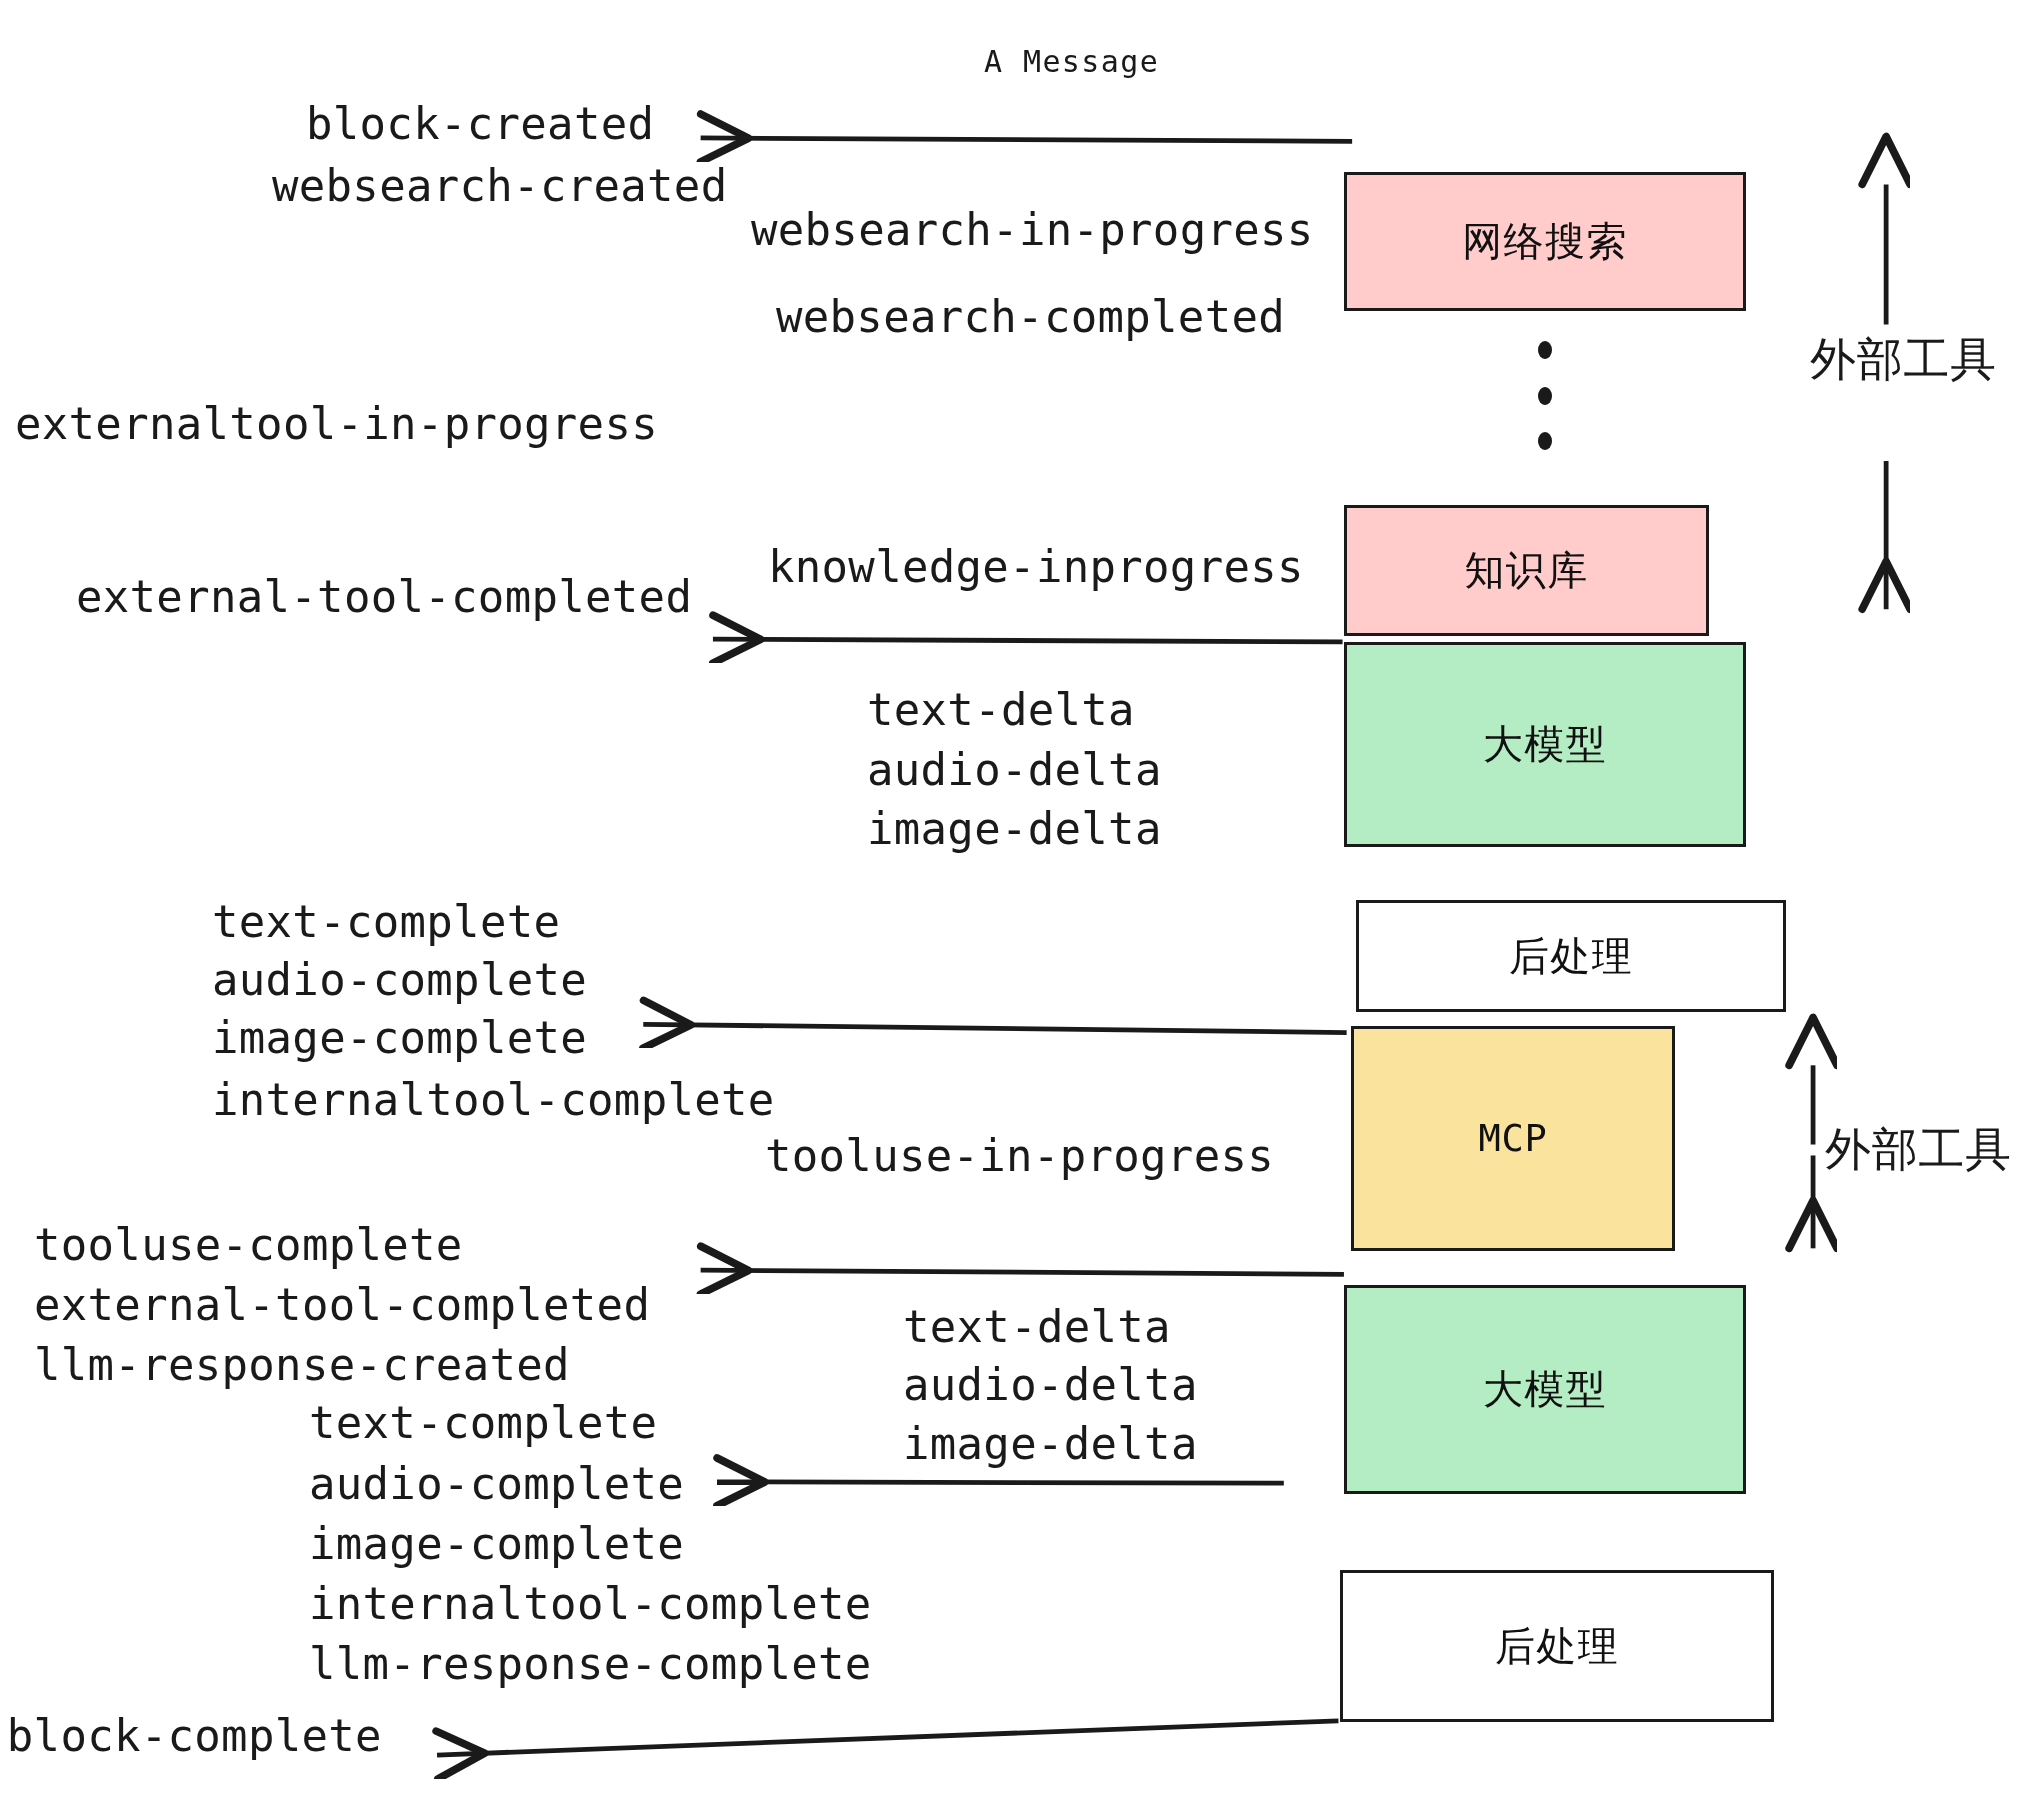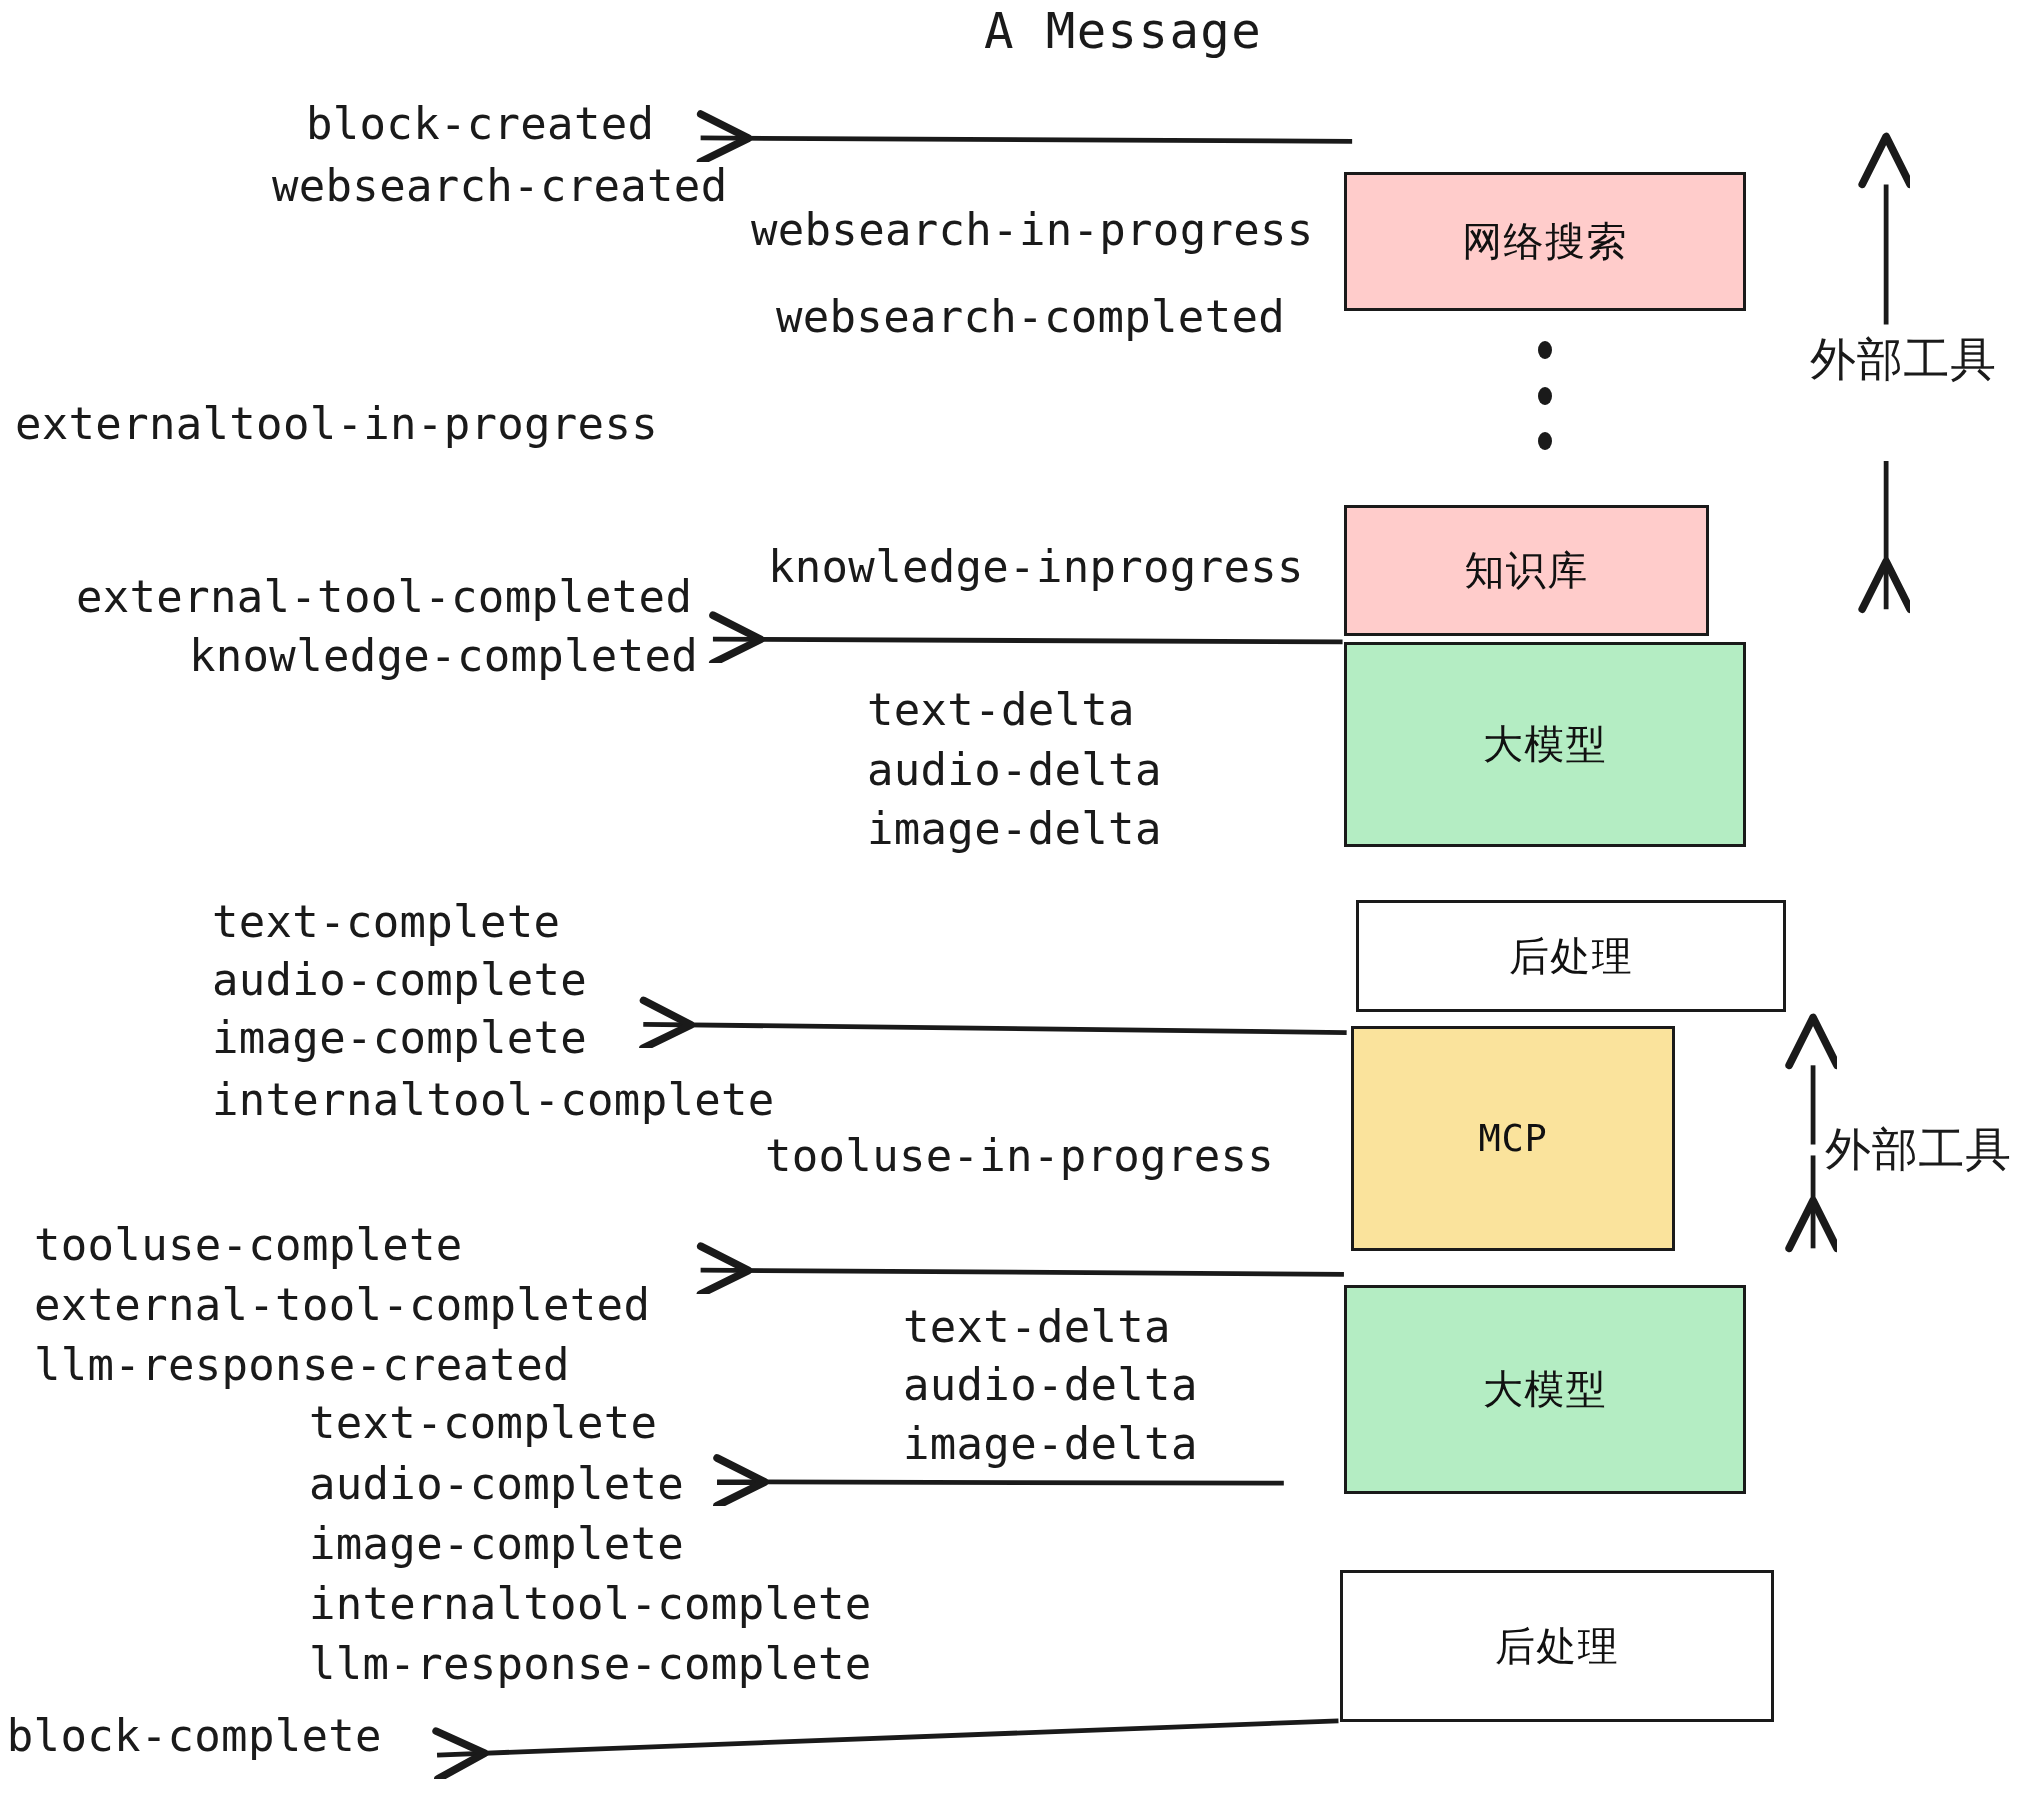--- a/index.html
+++ b/index.html
@@ -23,24 +23,25 @@
     font-family: "DejaVu Sans Mono", "Liberation Mono", monospace;
     font-size: 44px;
     letter-spacing: 0.3px;
     white-space: nowrap;
     line-height: 1;
   }
   .title {
     position: absolute;
     color: #1a1a1a;
     font-family: "DejaVu Sans Mono", "Liberation Mono", monospace;
-    font-size: 49px;
+    font-size: 30px;
     letter-spacing: 1.4px;
     white-space: nowrap;
     line-height: 1;
+    margin-top: 40px;
   }
   .box {
     position: absolute;
     box-sizing: border-box;
     border: 3.4px solid #1a1a1a;
     display: flex;
     align-items: center;
     justify-content: center;
     font-family: "DejaVu Sans", "Liberation Sans", sans-serif;
     font-size: 40px;
@@ -98,21 +99,20 @@
   <div class="label" style="left:751px; top:208px;text-align:center;">websearch-in-progress</div>
 
   <div class="label" style="left:776px; top:295px;text-align:right;">websearch-completed</div>
 
   <div class="label" style="left:15px; top:402px;">externaltool-in-progress</div>
 
   <div class="label" style="left:768px; top:545px;">knowledge-inprogress</div>
 
   <div class="label" style="left:76px; top:575px;">external-tool-completed</div>
 
-  <div class="label" style="left:189px; top:634px;">knowledge-completed</div>
 
   <div class="label" style="left:867px; top:688px;">text-delta</div>
 
   <div class="label" style="left:867px; top:748px;">audio-delta</div>
 
   <div class="label" style="left:867px; top:807px;">image-delta</div>
 
   <div class="label" style="left:212px; top:900px;">text-complete</div>
 
   <div class="label" style="left:212px; top:958px;">audio-complete</div>

